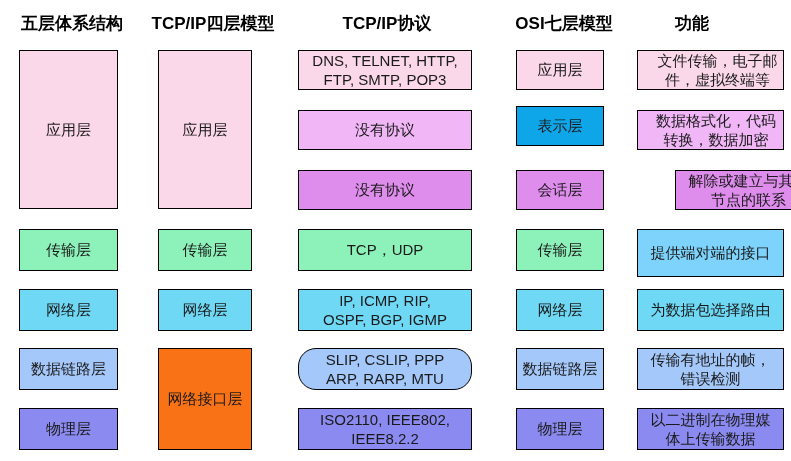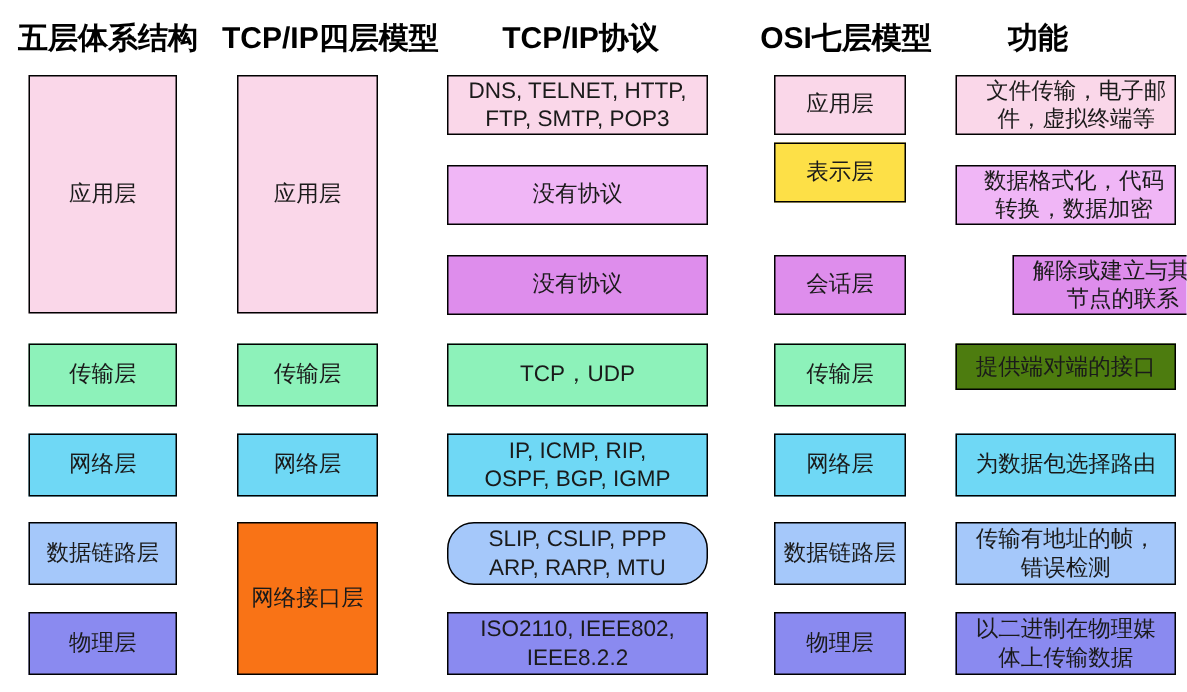--- a/index.html
+++ b/index.html
@@ -9,21 +9,21 @@
   }
   .canvas {
     position: relative;
     width: 791px;
     height: 461px;
     background: #ffffff;
     overflow: hidden;
   }
   .hdr {
     position: absolute;
-    font-size: 20px;
+    font-size: 17px;
     font-weight: bold;
     color: #000000;
     text-align: center;
     white-space: nowrap;
   }
   .box {
     position: absolute;
     box-sizing: border-box;
     border: 1px solid #000000;
     display: flex;
@@ -65,33 +65,33 @@
   <div class="box" style="left: 298px; top: 170px; width: 174px; height: 40px; background-color: rgb(222, 141, 236);">没有协议</div>
   <div class="box" style="left: 298px; top: 229px; width: 174px; height: 42px; background-color: rgb(141, 242, 186);">TCP，UDP</div>
   <div class="box" style="left: 298px; top: 289px; width: 174px; height: 42px; background-color: rgb(111, 216, 245);">IP, ICMP, RIP,
 OSPF, BGP, IGMP</div>
   <div class="box" style="left: 298px; top: 348px; width: 174px; height: 42px; background-color: rgb(165, 200, 250); border-radius: 18px;">SLIP, CSLIP, PPP
 ARP, RARP, MTU</div>
   <div class="box" style="left: 298px; top: 408px; width: 174px; height: 42px; background-color: rgb(138, 138, 240); text-align: center;">ISO2110, IEEE802,
 IEEE8.2.2</div>
 
   <div class="box" style="left: 516px; top: 50px; width: 88px; height: 40px; background-color: rgb(250, 215, 233);">应用层</div>
-  <div class="box" style="left: 516px; top: 95px; width: 88px; height: 40px; background-color: #fde047;">表示层</div>
+  <div class="box" style="left: 516px; top: 106px; width: 88px; height: 40px; background-color: #0ea5e9;">表示层</div>
   <div class="box" style="left: 516px; top: 170px; width: 88px; height: 40px; background-color: rgb(222, 141, 236);">会话层</div>
   <div class="box" style="left: 516px; top: 229px; width: 88px; height: 42px; background-color: rgb(141, 242, 186);">传输层</div>
   <div class="box" style="left: 516px; top: 289px; width: 88px; height: 42px; background-color: rgb(111, 216, 245);">网络层</div>
   <div class="box" style="left: 516px; top: 348px; width: 88px; height: 42px; background-color: rgb(165, 200, 250);">数据链路层</div>
   <div class="box" style="left: 516px; top: 408px; width: 88px; height: 42px; background-color: rgb(138, 138, 240);">物理层</div>
 
   <div class="box" style="left: 637px; top: 50px; width: 147px; height: 40px; background-color: rgb(250, 215, 233); padding-left: 16px;">文件传输，电子邮
 件，虚拟终端等</div>
   <div class="box" style="left: 637px; top: 110px; width: 147px; height: 40px; background-color: rgb(240, 182, 246); padding-left: 13px;">数据格式化，代码
 转换，数据加密</div>
   <div class="box" style="left: 637px; top: 170px; width: 147px; height: 40px; background-color: rgb(222, 141, 236); margin-left: 38px;">解除或建立与其他
 节点的联系</div>
-  <div class="box" style="left: 637px; top: 229px; width: 147px; height: 31px; background-color: #4d7c0f;">提供端对端的接口</div>
+  <div class="box" style="left: 637px; top: 229px; width: 147px; height: 48px; background-color: #7dd3fc;">提供端对端的接口</div>
   <div class="box" style="left: 637px; top: 289px; width: 147px; height: 42px; background-color: rgb(111, 216, 245);">为数据包选择路由</div>
   <div class="box" style="left: 637px; top: 348px; width: 147px; height: 42px; background-color: rgb(165, 200, 250);">传输有地址的帧，
 错误检测</div>
   <div class="box" style="left: 637px; top: 408px; width: 147px; height: 42px; background-color: rgb(138, 138, 240);">以二进制在物理媒
 体上传输数据</div>
 
 </div>
 
 </body></html>

